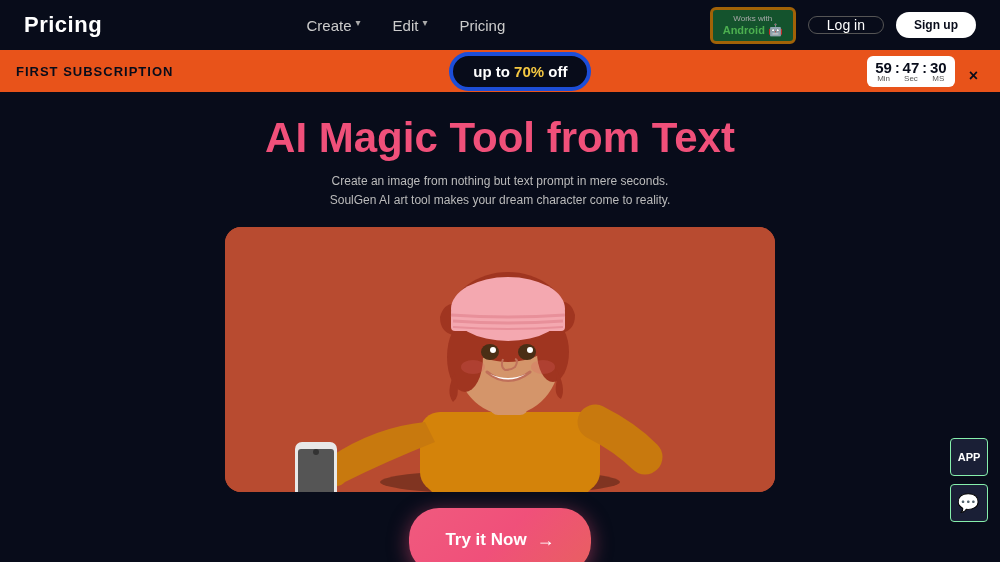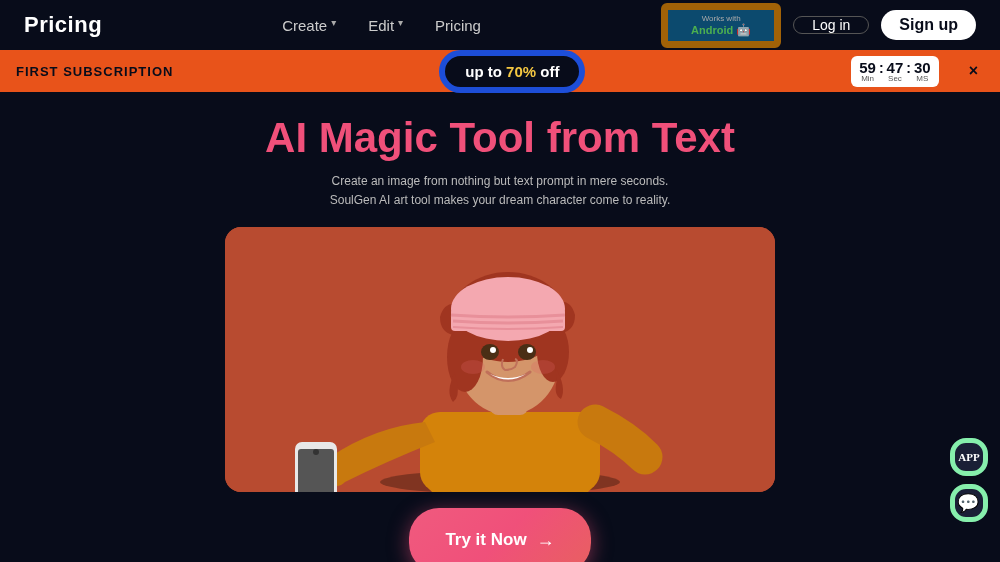--- a/index.html
+++ b/index.html
@@ -46,24 +46,24 @@
     .nav-chevron {
       font-size: 10px;
       color: #aaa;
     }
     .navbar-right {
       display: flex;
       align-items: center;
       gap: 12px;
     }
     .android-badge {
-      background: #0c4a6e;
-      border: 7px solid #a16207;
+      background: #14532d;
+      border: 3px solid #a16207;
       border-radius: 6px;
-      padding: 4px 23px;
+      padding: 4px 10px;
       display: flex;
       flex-direction: column;
       align-items: center;
       font-size: 9px;
       color: #aaa;
       cursor: pointer;
     }
     .android-badge .works-with {
       font-size: 8px;
       color: #aaa;
@@ -88,21 +88,21 @@
       padding: 0 18px;
       font-size: 14px;
       cursor: pointer;
     }
     .btn-signup {
       background: #fff;
       border: none;
       color: #080c1a;
       border-radius: 20px;
       padding: 6px 18px;
-      font-size: 16px;
+      font-size: 12px;
       font-weight: 600;
       cursor: pointer;
     }
 
     
     .promo-banner {
       background: #e8531a;
       display: flex;
       align-items: center;
       justify-content: space-between;
@@ -116,30 +116,30 @@
       letter-spacing: 1px;
       text-transform: uppercase;
     }
     .promo-center {
       background: #080c1a;
       border-radius: 24px;
       padding: 7px 20px;
       font-size: 15px;
       font-weight: 700;
       color: #fff;
-      border: 6px solid #1d4ed8;
+      border: 4px solid #1d4ed8;
     }
     .promo-center .highlight {
       color: #f5c842;
       font-weight: 900;
     }
     .promo-right {
       display: flex;
-      align-items: center;
-      gap: 24px;
+      align-items: flex-end;
+      gap: 8px;
     }
     .countdown {
       background: #fff;
       color: #080c1a;
       border-radius: 6px;
       padding: 4px 8px;
       display: flex;
       align-items: center;
       gap: 2px;
       font-size: 12px;
@@ -244,28 +244,27 @@
       right: 12px;
       bottom: 40px;
       display: flex;
       flex-direction: column;
       gap: 8px;
     }
     .side-btn {
       width: 38px;
       height: 38px;
       background: #1a1f36;
-      border: 5px solid #86efac;
-      border-radius: 16px;
+      border: 1px solid #86efac;
+      border-radius: 4px;
       display: flex;
       align-items: center;
       justify-content: center;
       cursor: pointer;
       font-size: 16px;
-      font-family: Liberation Serif, serif;
     }
   </style>
 </head>
 <body>
 
 <nav class="navbar">
   <div class="navbar-logo">Pricing</div>
   <div class="navbar-nav">
     <div class="nav-item">
       <span>Create</span>

